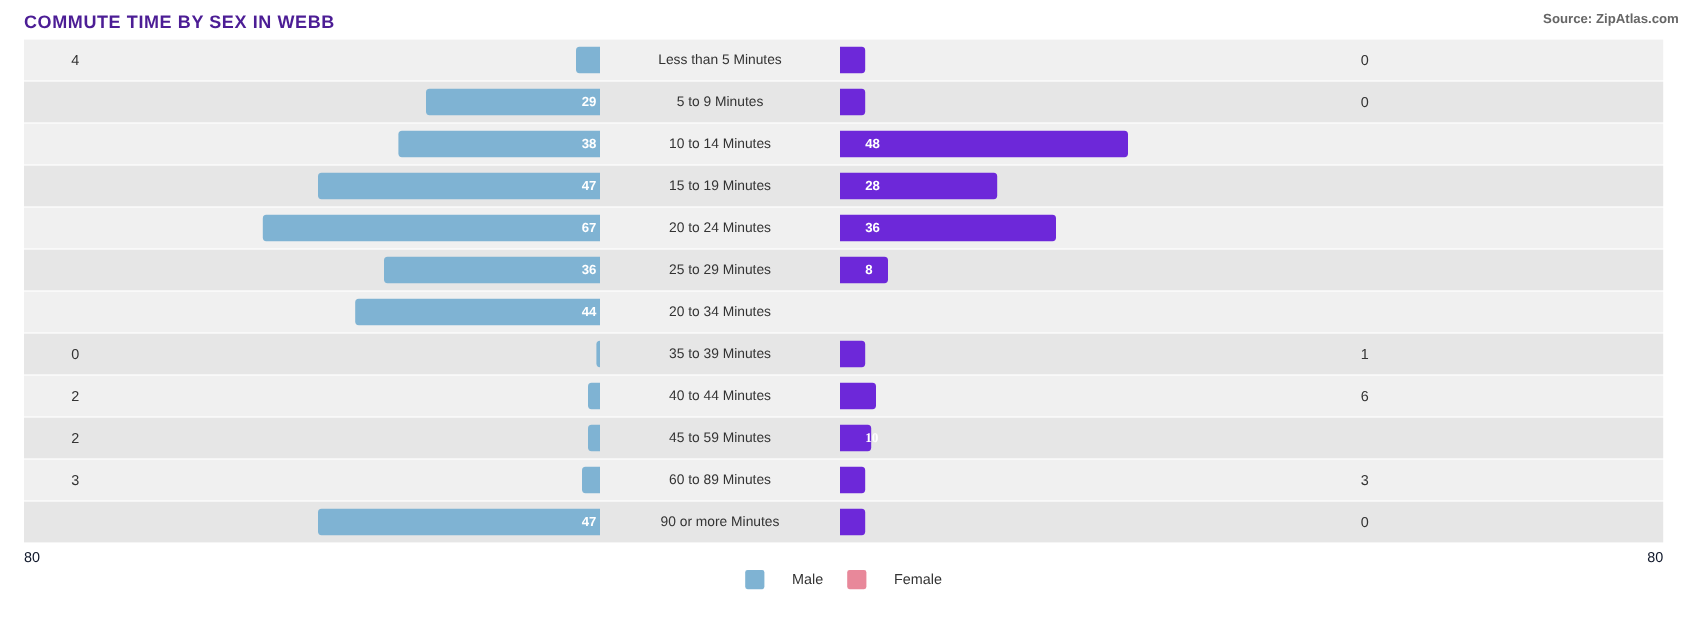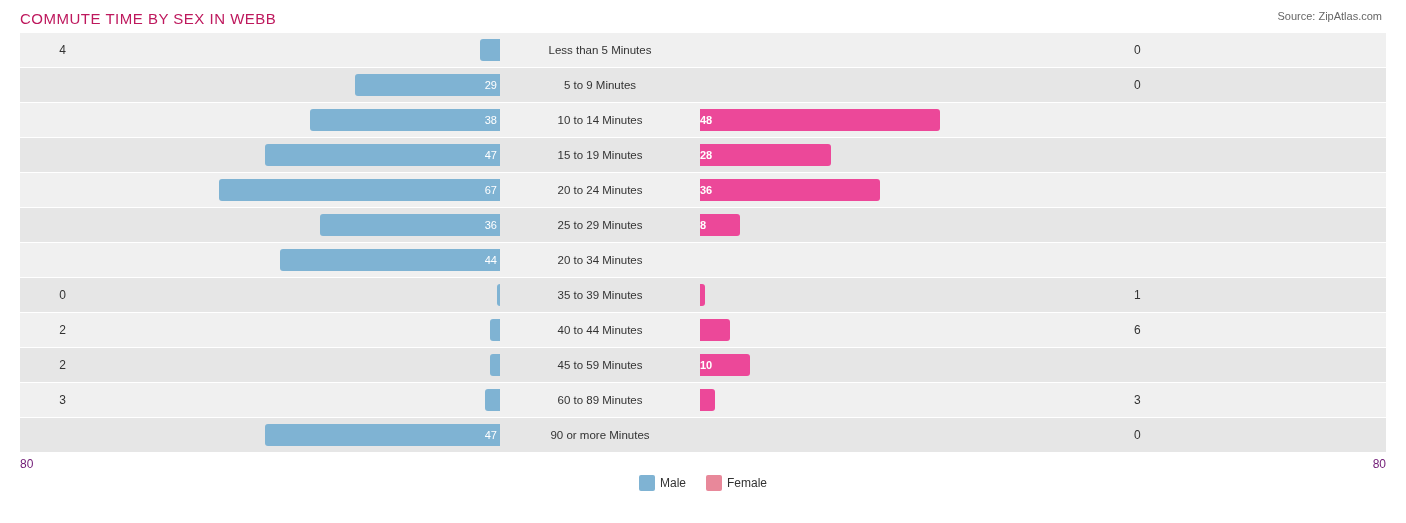--- a/index.html
+++ b/index.html
@@ -11,32 +11,33 @@
       overflow: hidden;
     }
     .chart-container {
       width: 1406px;
       height: 523px;
       padding: 10px 20px 30px 20px;
       position: relative;
     }
     .chart-title {
       font-size: 15px;
-      font-weight: normal;
-      color: #be185d;
+      font-weight: bold;
+      color: #4c1d95;
       margin-bottom: 6px;
       text-transform: uppercase;
       letter-spacing: 0.5px;
     }
     .source {
       position: absolute;
       top: 10px;
-      right: 24px;
+      right: 7px;
       font-size: 11px;
       color: #666;
+      font-weight: bold;
     }
     .bars-area {
       width: 100%;
       flex: 1;
     }
     .row {
       display: flex;
       align-items: center;
       height: 34px;
       margin-bottom: 1px;
@@ -65,46 +66,46 @@
     .left-bar {
       height: 22px;
       background: #7fb3d3;
       border-radius: 3px 0 0 3px;
       display: flex;
       align-items: center;
       justify-content: flex-end;
       padding-right: 3px;
       font-size: 11px;
       color: #fff;
-      font-weight: normal;
+      font-weight: bold;
       min-width: 0;
     }
     .label-cell {
       width: 200px;
       text-align: center;
       font-size: 11.5px;
       color: #333;
       flex-shrink: 0;
       padding: 0 24px;
     }
     .right-bar-container {
       width: 430px;
       display: flex;
       justify-content: flex-start;
       align-items: center;
       flex-shrink: 0;
     }
     .right-bar {
       height: 22px;
-      background: #ec4899;
+      background: #6d28d9;
       border-radius: 0 3px 3px 0;
       display: flex;
       align-items: center;
       justify-content: flex-start;
-      padding-left: 0;
+      padding-left: 21px;
       font-size: 11px;
       color: #fff;
       font-weight: bold;
       min-width: 0;
     }
     .right-value {
       width: 50px;
       text-align: left;
       font-size: 12px;
       color: #333;
@@ -114,35 +115,35 @@
     .legend-area {
       display: flex;
       justify-content: center;
       align-items: center;
       margin-top: 4px;
       gap: 20px;
     }
     .legend-item {
       display: flex;
       align-items: center;
-      gap: 5px;
+      gap: 23px;
       font-size: 12px;
       color: #333;
     }
     .legend-box {
       width: 16px;
       height: 16px;
       border-radius: 2px;
     }
     .axis-labels {
       display: flex;
       justify-content: space-between;
       padding: 0 0px;
       font-size: 12px;
-      color: #701a75;
+      color: #0f172a;
       margin-top: 2px;
     }
     .main-content {
       display: flex;
       flex-direction: column;
       height: calc(100% - 25px);
     }
   </style>
 </head>
 <body>
@@ -172,21 +173,21 @@
           </div>
           <div class="label-cell">5 to 9 Minutes</div>
           <div class="right-bar-container">
             <div class="right-bar" style="width: 0px;"></div>
           </div>
           <div class="right-value">0</div>
         </div>
         <div class="row" style="background: rgb(240, 240, 240);">
           <div class="left-value"></div>
           <div class="left-bar-container">
-            <div class="left-bar" style="width: 190px;">38</div>
+            <div class="left-bar" style="width: 168px;">38</div>
           </div>
           <div class="label-cell">10 to 14 Minutes</div>
           <div class="right-bar-container">
             <div class="right-bar" style="width: 240px;">48</div>
           </div>
           <div class="right-value"></div>
         </div>
         <div class="row" style="background: rgb(230, 230, 230);">
           <div class="left-value"></div>
           <div class="left-bar-container">
@@ -216,21 +217,21 @@
           </div>
           <div class="label-cell">25 to 29 Minutes</div>
           <div class="right-bar-container">
             <div class="right-bar" style="width: 40px;">8</div>
           </div>
           <div class="right-value"></div>
         </div>
         <div class="row" style="background: rgb(240, 240, 240);">
           <div class="left-value"></div>
           <div class="left-bar-container">
-            <div class="left-bar" style="width: 220px;">44</div>
+            <div class="left-bar" style="width: 204px;">44</div>
           </div>
           <div class="label-cell">20 to 34 Minutes</div>
           <div class="right-value"></div>
         </div>
         <div class="row" style="background: rgb(230, 230, 230);">
           <div class="left-value">0</div>
           <div class="left-bar-container">
             <div class="left-bar" style="width: 0px;"></div>
           </div>
           <div class="label-cell">35 to 39 Minutes</div>
@@ -250,21 +251,21 @@
           </div>
           <div class="right-value">6</div>
         </div>
         <div class="row" style="background: rgb(230, 230, 230);">
           <div class="left-value">2</div>
           <div class="left-bar-container">
             <div class="left-bar" style="width: 10px;"></div>
           </div>
           <div class="label-cell">45 to 59 Minutes</div>
           <div class="right-bar-container">
-            <div class="right-bar" style="width: 50px;">10</div>
+            <div class="right-bar" style="width: 26px; font-family: Liberation Serif, serif;">10</div>
           </div>
           <div class="right-value"></div>
         </div>
         <div class="row" style="background: rgb(240, 240, 240);">
           <div class="left-value">3</div>
           <div class="left-bar-container">
             <div class="left-bar" style="width: 15px;"></div>
           </div>
           <div class="label-cell">60 to 89 Minutes</div>
           <div class="right-bar-container">

